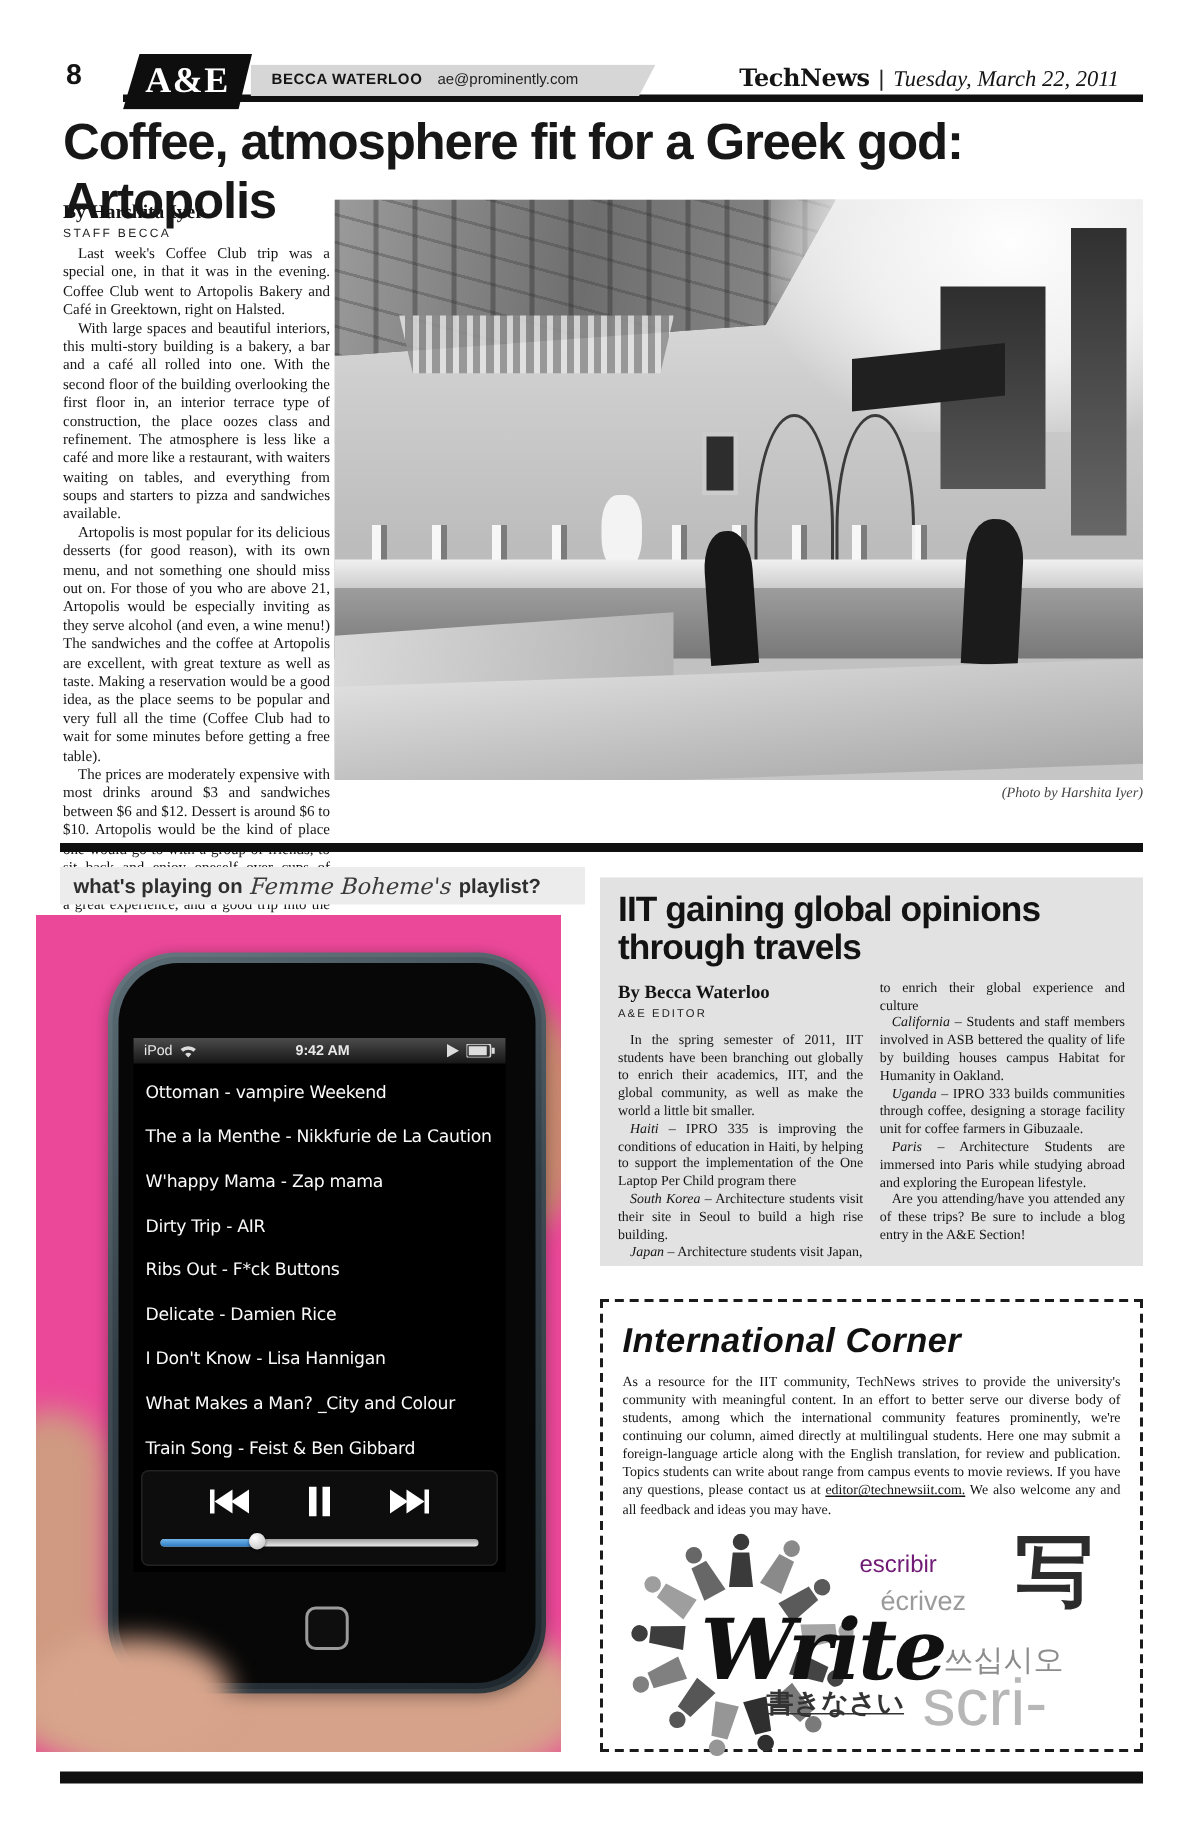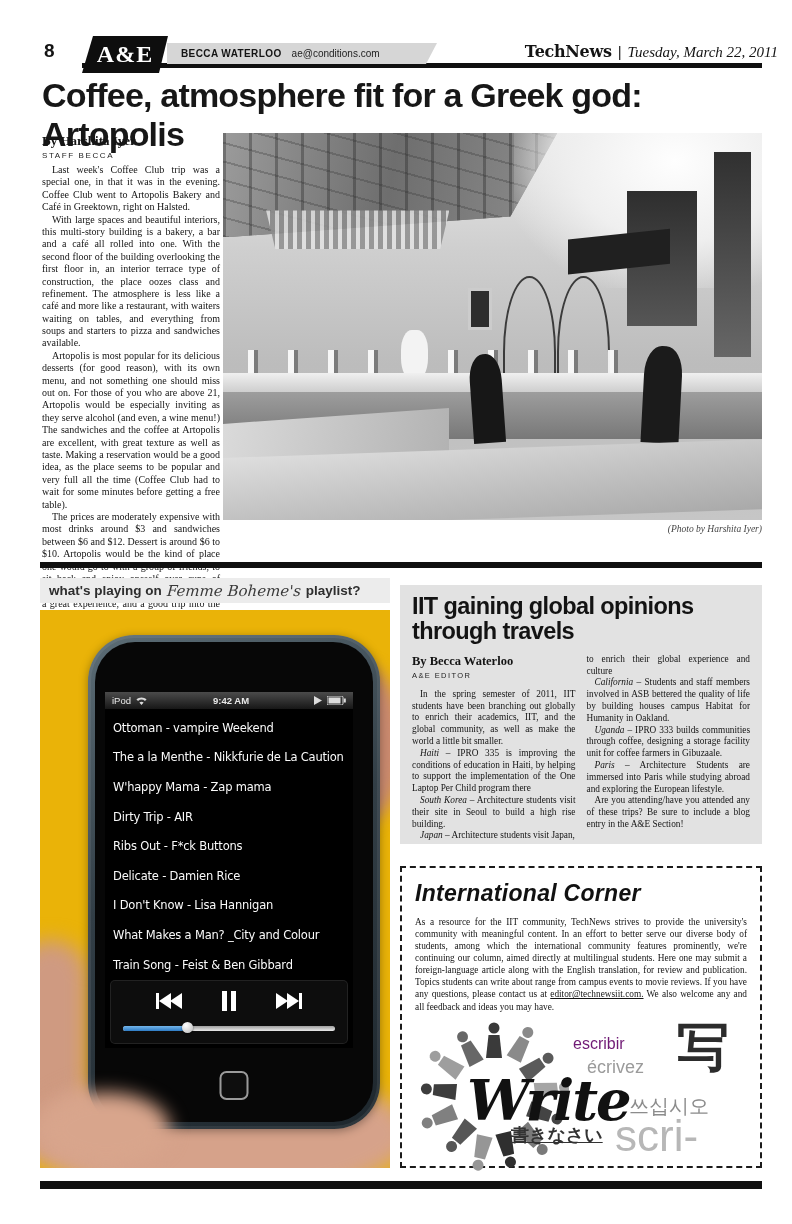--- a/index.html
+++ b/index.html
@@ -12,21 +12,21 @@
   .ae-box{left:82px;top:36px;width:86px;height:37px;background:#0e0e0e;z-index:3;
           clip-path:polygon(11px 0,100% 0,calc(100% - 9px) 100%,0 100%);
           display:flex;align-items:center;justify-content:center;}
   .ae-box span{color:#fff;font-family:"Liberation Serif",serif;font-weight:bold;font-size:24px;letter-spacing:1px;}
   .editor-bar{left:167px;top:43px;width:270px;height:21px;background:#d6d6d6;z-index:2;
               clip-path:polygon(0 0,100% 0,calc(100% - 11px) 100%,0 100%);
               display:flex;align-items:center;padding-left:14px;box-sizing:border-box;}
   .editor-bar .nm{font-size:10px;font-weight:bold;letter-spacing:.4px;}
   .editor-bar .em{font-size:10px;margin-left:10px;color:#222;}
   .header-rule{left:82px;top:63px;width:680px;height:5px;background:#101010;z-index:1;}
-  .masthead{top:42px;right:14px;text-align:right;white-space:nowrap;margin-left:20px;}
+  .masthead{top:42px;right:46px;text-align:right;white-space:nowrap;margin-left:20px;}
   .masthead .tn{font-family:"DejaVu Serif",serif;font-weight:bold;font-size:16px;letter-spacing:-.3px;}
   .masthead .sep{font-size:15px;margin:0 6px;color:#222;}
   .masthead .dt{font-family:"Liberation Serif",serif;font-style:italic;font-size:15px;}
 
   
   .headline{left:42px;top:76px;width:726px;font-size:34px;font-weight:700;letter-spacing:-.8px;color:#171717;}
   .byline{left:42px;top:133px;}
   .byline .by{font-family:"Liberation Serif",serif;font-weight:bold;font-size:13px;}
   .byline .role{font-size:8px;letter-spacing:1.6px;margin-top:2px;color:#222;}
   .article-col{left:42px;top:164px;width:178px;}
@@ -71,21 +71,21 @@
 
   .mid-rule{left:40px;top:562px;width:722px;height:6px;background:#101010;}
   .bottom-rule{left:40px;top:1181px;width:722px;height:8px;background:#101010;}
 
   
   .playlist-bar{left:40px;top:578px;width:350px;height:25px;background:#ececec;
     display:flex;align-items:center;padding-left:9px;box-sizing:border-box;white-space:nowrap;}
   .playlist-bar .pfx,.playlist-bar .sfx{font-size:13.5px;font-weight:bold;color:#2e2e2e;}
   .playlist-bar .hand{font-size:15px;font-style:italic;color:#3a3a3a;margin:0 5px;
     font-family:"DejaVu Serif",serif;transform:skewX(-4deg);display:inline-block;}
-  .hand-area{left:40px;top:610px;width:350px;height:558px;overflow:hidden;background:#eab308;}
+  .hand-area{left:24px;top:610px;width:350px;height:558px;overflow:hidden;background:#ec4899;}
   .skin{position:absolute;border-radius:50%;}
   .thumb{right:-16px;top:55px;width:96px;height:160px;background:#c9896f;filter:blur(8px);}
   .finger-left{left:-26px;top:330px;width:74px;height:220px;background:#cf9a81;filter:blur(10px);border-radius:40px;}
   .fingers-bottom{left:-12px;bottom:-34px;width:384px;height:136px;background:#d6a28a;filter:blur(10px);}
   .finger-over{left:2px;bottom:2px;width:128px;height:74px;background:#d8a58c;filter:blur(9px);z-index:6;}
 
   .ipod{position:absolute;left:48px;top:25px;width:292px;height:494px;border-radius:46px;z-index:4;
     background:linear-gradient(155deg,#5c6d76,#323e46 45%,#1e272d);
     box-shadow:inset 0 0 0 3px rgba(255,255,255,.07),0 2px 10px rgba(0,0,0,.35);}
   .glass{position:absolute;inset:7px;border-radius:40px;background:#070707;}
@@ -144,21 +144,21 @@
 
 <div class="page">
 
   <div class="abs pageno">8</div>
   <div class="abs header-rule"></div>
   <div class="abs ae-box">
     <span>A&amp;E</span>
   </div>
   <div class="abs editor-bar">
     <span class="nm">BECCA WATERLOO</span>
-    <span class="em">ae@conditions.com</span>
+    <span class="em">ae@prominently.com</span>
   </div>
   <div class="abs masthead">
     <span class="tn">TechNews</span><span class="sep">|</span><span class="dt">Tuesday, March 22, 2011</span>
   </div>
 
   <h1 class="abs headline" style="margin:0;">Coffee, atmosphere fit for a Greek god: Artopolis</h1>
   <div class="abs byline">
     <div class="by">By Harshita Iyer</div>
     <div class="role">STAFF BECCA</div>
   </div>

